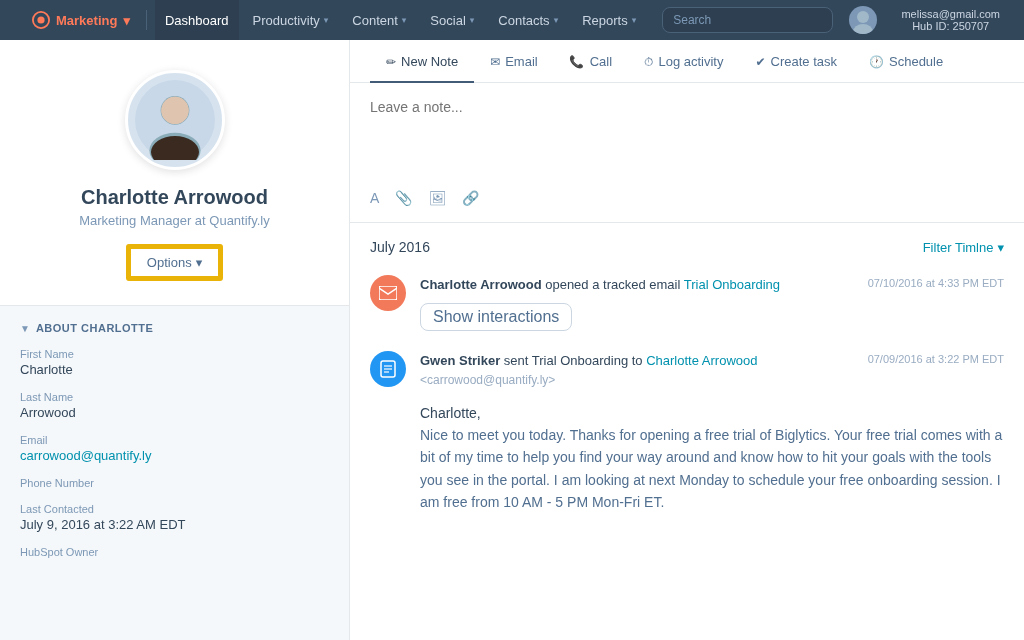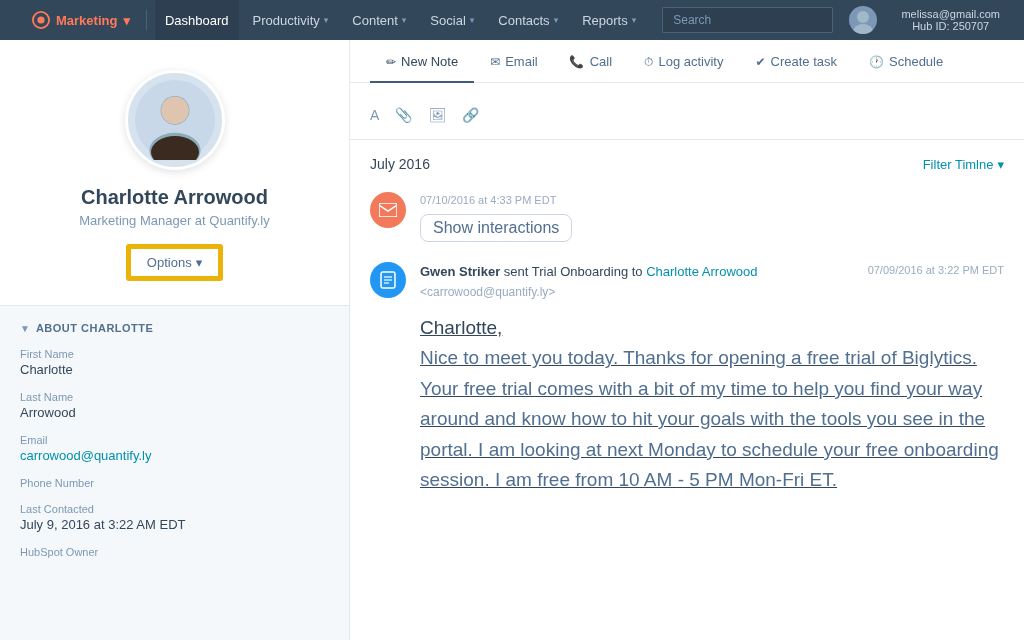--- a/index.html
+++ b/index.html
@@ -7,21 +7,21 @@
 
     
     .top-nav { background: #33475b; height: 40px; display: flex; align-items: center; padding: 0 24px; gap: 4px; }
     .nav-logo { display: flex; align-items: center; gap: 6px; color: #ff7a59; font-weight: 700; font-size: 13px; cursor: pointer; padding: 0 8px; }
     .nav-logo svg { width: 18px; height: 18px; fill: #ff7a59; }
     .nav-divider { width: 1px; height: 20px; background: #4a6278; margin: 0 4px; }
     .nav-item { color: #cbd6e2; font-size: 13px; padding: 0 10px; height: 40px; display: flex; align-items: center; gap: 4px; cursor: pointer; }
     .nav-item.active { color: #fff; background: #2d3f50; }
     .nav-item .chevron { font-size: 9px; color: #7c98b6; }
     .nav-search { flex: 1; margin: 0 12px; }
-    .nav-search input { width: 100%; background: #2d3f50; border: 1px solid #4a6278; border-radius: 1px; padding: 5px 10px; color: #c4b5fd; font-size: 12px; outline: none; }
+    .nav-search input { width: 100%; background: #2d3f50; border: 1px solid #4a6278; border-radius: 8px; padding: 5px 10px; color: #c4b5fd; font-size: 12px; outline: none; }
     .nav-search input::placeholder { color: #7c98b6; }
     .nav-user { display: flex; align-items: center; gap: 24px; color: #cbd6e2; font-size: 11px; text-align: center; }
     .nav-avatar { width: 28px; height: 28px; border-radius: 50%; background: #7c98b6; overflow: hidden; display: flex; align-items: center; justify-content: center; }
 
     
     .main { display: flex; height: calc(640px - 40px); }
 
     
     .left-panel { width: 350px; min-width: 350px; background: #f5f8fa; border-right: 1px solid #e5e8eb; overflow-y: auto; }
     .contact-header { background: #fff; border-bottom: 1px solid #e5e8eb; padding: 30px 20px 24px; text-align: center; }
@@ -63,21 +63,21 @@
     .timeline-icon { width: 36px; height: 36px; border-radius: 50%; display: flex; align-items: center; justify-content: center; flex-shrink: 0; }
     .timeline-icon.email-icon { background: #f2795a; }
     .timeline-icon.doc-icon { background: #2196f3; }
     .timeline-main { display: flex; justify-content: space-between; align-items: flex-start; }
     .timeline-text { font-size: 13px; color: #33475b; line-height: 1.5; }
     .timeline-text strong { font-weight: 600; }
     .timeline-text .link { color: #0091ae; cursor: pointer; }
     .timeline-time { font-size: 11px; color: #99acc2; white-space: nowrap; padding-top: 2px; }
     .show-interactions { border: 1px solid #cbd6e2; background: #fff; color: #516f90; padding: 4px 12px; border-radius: 8px; font-size: 16px; cursor: pointer; margin-top: 8px; display: inline-block; }
 
-    .email-preview { padding: 12px 0 0; font-size: 19px; color: #33475b; line-height: 1.6; text-decoration: underline; }
+    .email-preview { padding: 12px 0 0; font-size: 14px; color: #33475b; line-height: 1.6; }
     .email-preview .greeting { font-weight: 400; }
     .email-preview .body { color: #516f90; }
 
     ::-webkit-scrollbar { width: 6px; }
     ::-webkit-scrollbar-track { background: #f5f8fa; }
     ::-webkit-scrollbar-thumb { background: #cbd6e2; border-radius: 3px; }
   </style>
 </head>
 <body>
 
@@ -215,20 +215,21 @@
         <span class="tab-icon">✔</span>
         <span>Create task</span>
       </div>
       <div class="tab-item">
         <span class="tab-icon">🕐</span>
         <span>Schedule</span>
       </div>
     </div>
 
     <div class="note-area">
+      <textarea class="note-textarea" placeholder="Leave a note..." style=""></textarea>
       <div class="note-toolbar">
         <span class="note-tool">A</span>
         <span class="note-tool">📎</span>
         <span class="note-tool">🖼</span>
         <span class="note-tool">🔗</span>
       </div>
     </div>
 
     <div class="timeline">
       <div class="timeline-header">
@@ -243,20 +244,25 @@
 
         <div class="timeline-item">
           <div class="timeline-icon email-icon">
             <svg width="18" height="14" viewBox="0 0 18 14">
               <rect x="0" y="0" width="18" height="14" rx="2" fill="none" stroke="white" stroke-width="1.5"></rect>
               <path d="M0 2 L9 8 L18 2" stroke="white" stroke-width="1.5" fill="none"></path>
             </svg>
           </div>
           <div style="flex:1;">
             <div class="timeline-main">
+              <div class="timeline-text">
+                <strong>Charlotte Arrowood</strong>
+                <span> opened a tracked email </span>
+                <a class="link">Trial Onboarding</a>
+              </div>
               <div class="timeline-time">07/10/2016 at 4:33 PM EDT</div>
             </div>
             <button class="show-interactions">Show interactions</button>
           </div>
         </div>
 
         <div class="timeline-item">
           <div class="timeline-icon doc-icon">
             <svg width="16" height="18" viewBox="0 0 16 18">
               <rect x="1" y="1" width="14" height="16" rx="2" fill="none" stroke="white" stroke-width="1.5"></rect>

